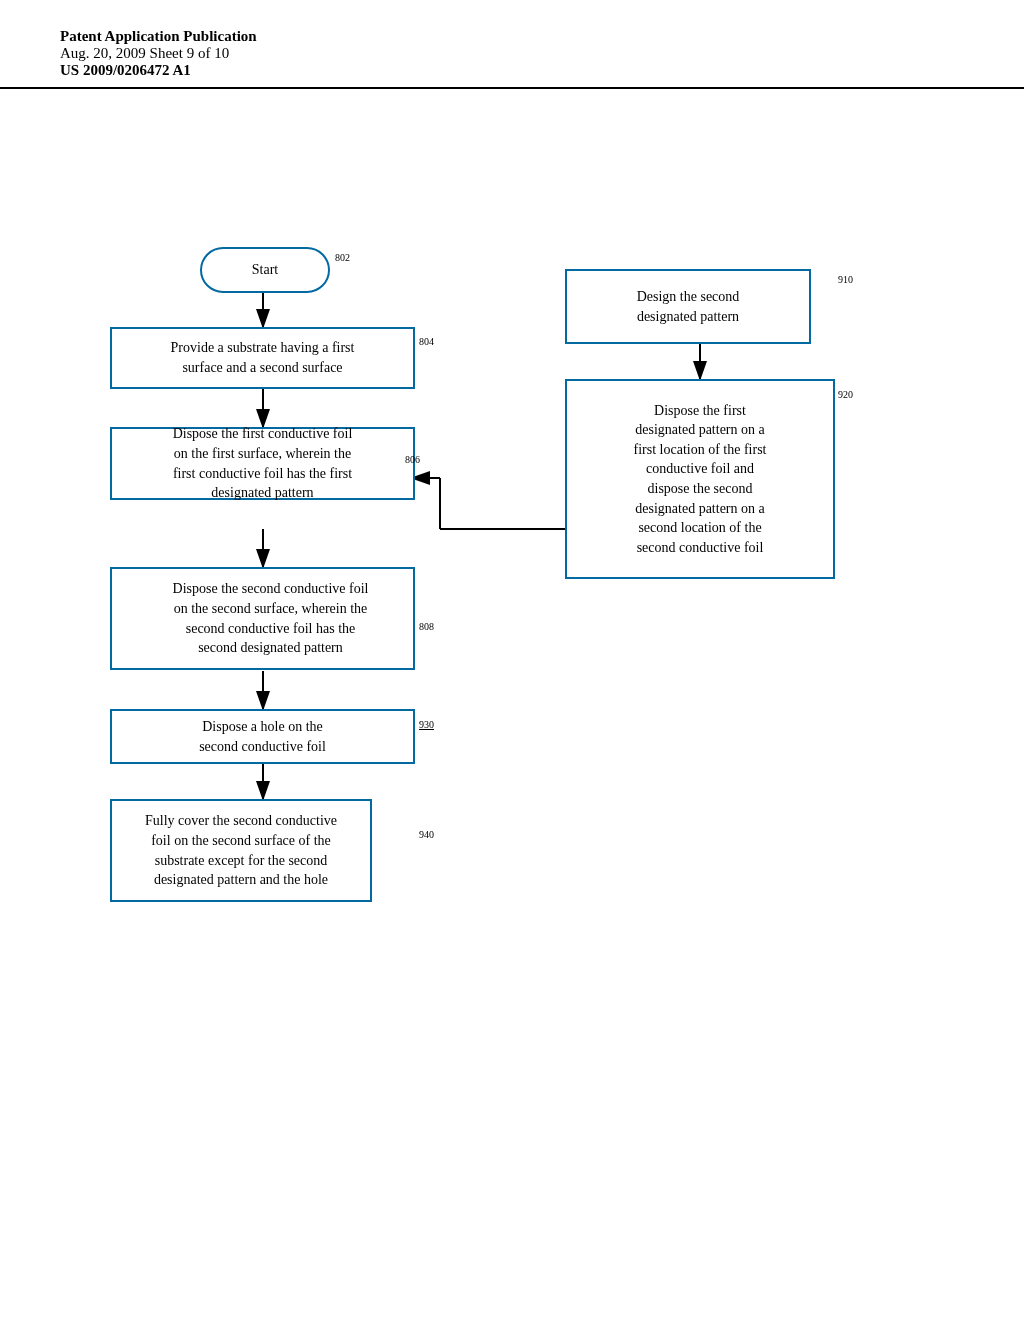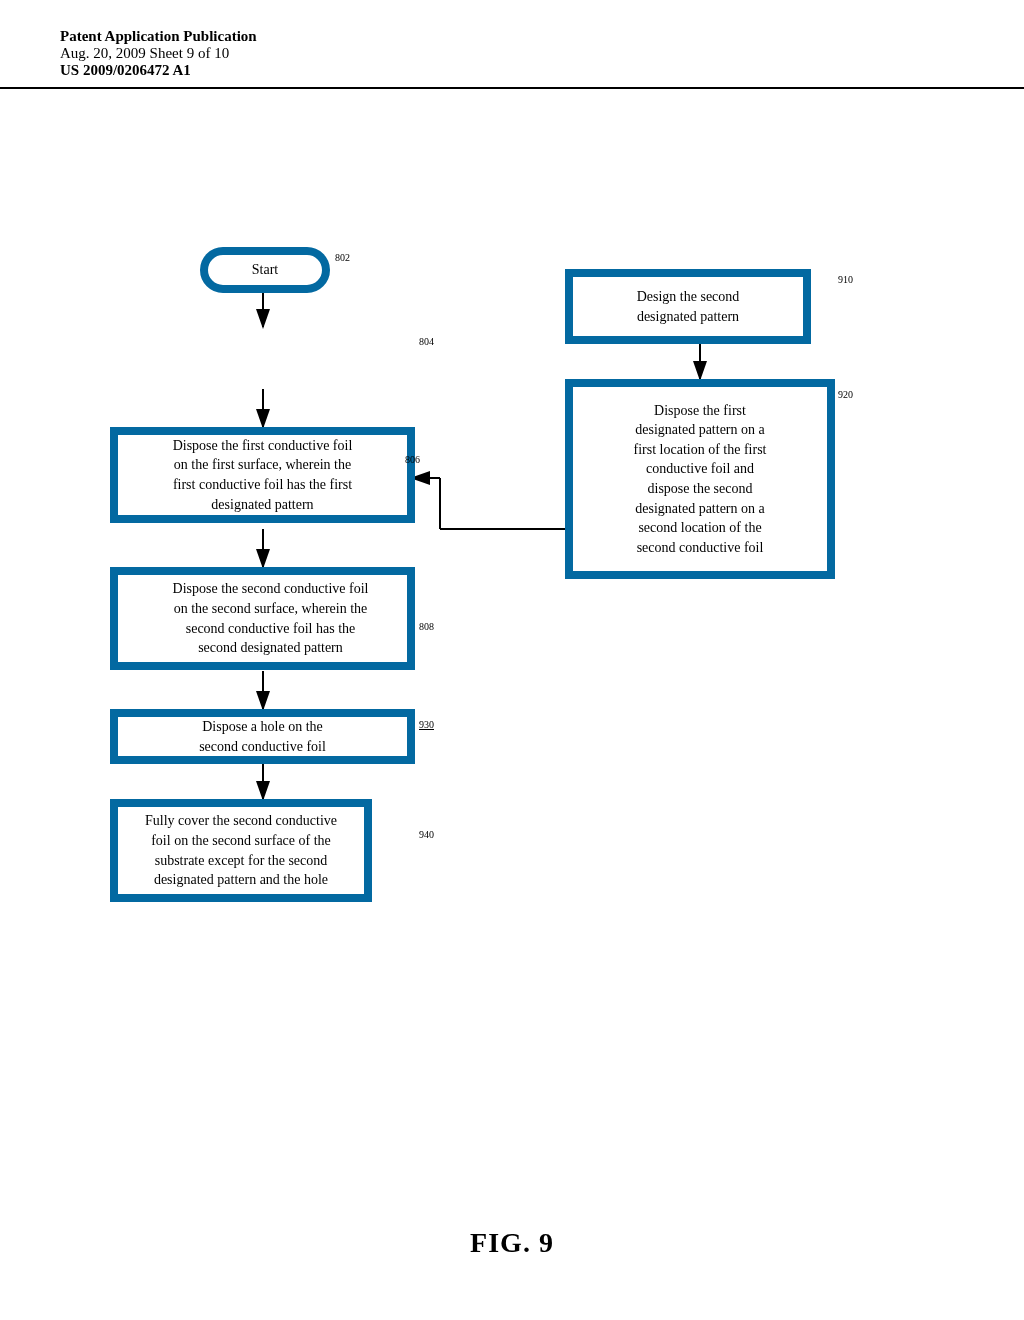--- a/index.html
+++ b/index.html
@@ -39,21 +39,21 @@
     .diagram {
       position: relative;
       width: 100%;
       height: 1180px;
       margin-top: 10px;
     }
 
     
     .box {
       position: absolute;
-      border: 8px solid #0369a1;
+      border: 2px solid #0369a1;
       background: #fff;
       text-align: center;
       display: flex;
       align-items: center;
       justify-content: center;
       font-size: 14px;
       line-height: 1.4;
       padding: 8px 12px;
     }
     .box.rounded {
@@ -121,23 +121,27 @@
     <line x1="440" y1="430" x2="440" y2="379" stroke="#000" stroke-width="2"></line>
     <line x1="440" y1="379" x2="412" y2="379" stroke="#000" stroke-width="2" marker-end="url(#arrowhead)"></line>
 
   </svg>
 
   <div class="box rounded" style="left: 200px; top: 148px; width: 130px; height: 46px;">
     <span>Start</span>
   </div>
   <div class="step-label" style="left: 335px; top: 153px;">802</div>
 
+  <div class="box" style="left: 110px; top: 228px; width: 305px; height: 62px;">
+    <span style="white-space:pre-line;">Provide a substrate having a first
+surface and a second surface</span>
+  </div>
   <div class="step-label" style="left: 419px; top: 237px;">804</div>
 
-  <div class="box" style="left: 110px; top: 328px; width: 305px; height: 96px;">
+  <div class="box" style="left: 110px; top: 328px; width: 305px; height: 73px;">
     <span style="white-space:pre-line;">Dispose the first conductive foil
 on the first surface, wherein the
 first conductive foil has the first
 designated pattern</span>
   </div>
   <div class="step-label" style="left: 405px; top: 355px;">806</div>
 
   <div class="box" style="left: 110px; top: 468px; width: 305px; height: 103px;">
     <span style="white-space:pre-line;margin-left:16px;">Dispose the second conductive foil
 on the second surface, wherein the
@@ -171,15 +175,14 @@
 designated pattern on a
 first location of the first
 conductive foil and
 dispose the second
 designated pattern on a
 second location of the
 second conductive foil</span>
   </div>
   <div class="step-label" style="left: 838px; top: 290px;">920</div>
 
-  <div class="fig-caption">FIG. 9</div>
 
 </div>
 
 </body></html>

